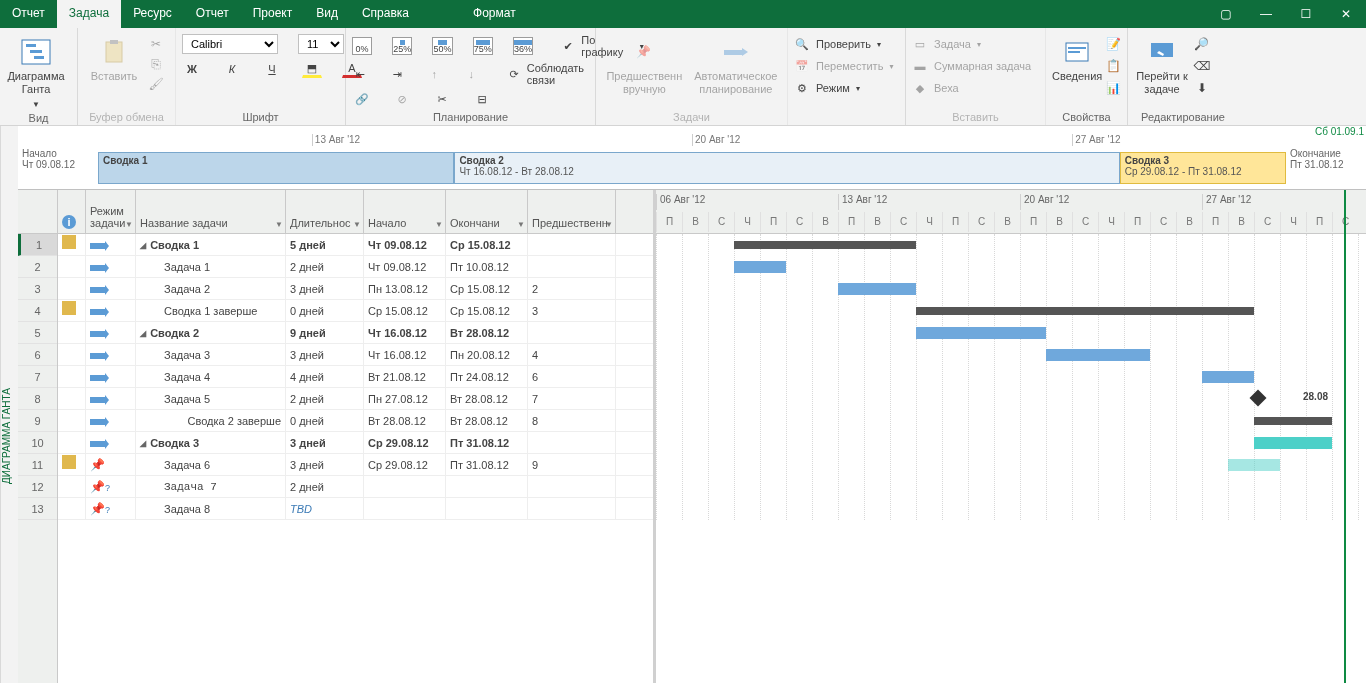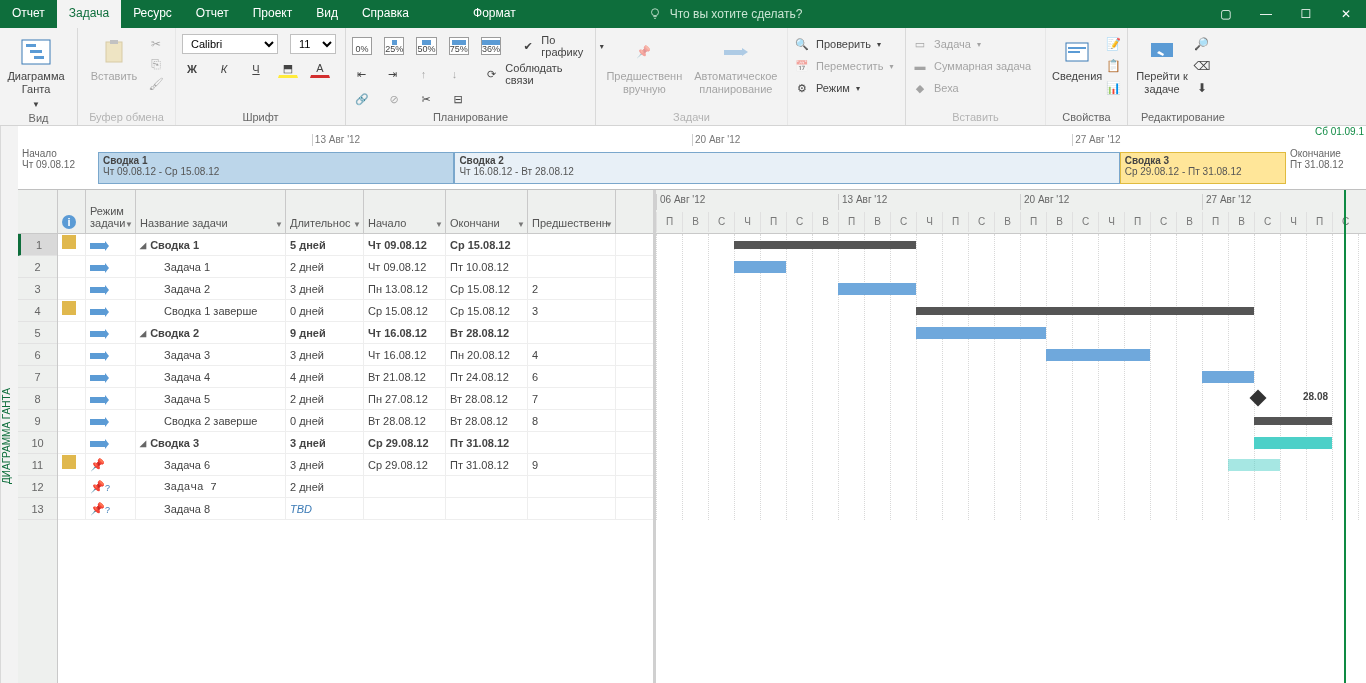--- a/index.html
+++ b/index.html
@@ -19,21 +19,21 @@
 
 .ribbon { background: #f3f3f3; height: 98px; border-bottom: 1px solid #d4d4d4; display: flex; }
 .group { border-right: 1px solid #d9d9d9; padding: 4px 6px 2px 6px; display: flex; flex-direction: column; }
 .group-body { flex: 1; display: flex; align-items: flex-start; gap: 4px; }
 .group-label { text-align: center; font-size: 11px; color: #666; padding-top: 1px; }
 .big-btn { display: flex; flex-direction: column; align-items: center; width: 60px; padding-top: 4px; gap: 2px; }
 .big-btn span { text-align: center; font-size: 11px; line-height: 13px; }
 .ico { width: 32px; height: 32px; display: flex; align-items: center; justify-content: center; }
 .sm-ico { width: 16px; height: 16px; display:inline-flex; align-items:center; justify-content:center; }
 .col { display: flex; flex-direction: column; gap: 4px; }
-.row { display: flex; align-items: center; gap: 12px; }
+.row { display: flex; align-items: center; gap: 20px; }
 .disabled { opacity: .45; }
 select.fsel, input.fsel { border: 1px solid #c0c0c0; background:#fff; font-size:11px; height:20px; padding:0 4px; }
 .mini-btn { width: 20px; height: 18px; border: 1px solid transparent; display:flex; align-items:center; justify-content:center; font-size:11px; }
 .stack-btn { display: flex; align-items: center; gap: 6px; font-size: 11px; color:#444; }
 .pct-box { width:22px; height:18px; border:1px solid #9c9c9c; background:#fff; font-size:9px; display:flex; flex-direction:column; align-items:center; justify-content:center; line-height:8px; }
 .pct-top { width:100%; height:5px; background:#5b9bd5; }
 
 
 .main { position: relative; height: calc(683px - 126px); display:flex; }
 .vlabel { width:18px; background:#f3f3f3; border-right:1px solid #d9d9d9; writing-mode: vertical-rl; transform: rotate(180deg); text-align:center; font-size:10px; color:#0e6e3c; padding:4px 0; }
@@ -102,27 +102,20 @@
   <div class="menu-tabs">
     <div class="menu-tab">Отчет</div>
     <div class="menu-tab active">Задача</div>
     <div class="menu-tab">Ресурс</div>
     <div class="menu-tab">Отчет</div>
     <div class="menu-tab">Проект</div>
     <div class="menu-tab">Вид</div>
     <div class="menu-tab">Справка</div>
     <div class="menu-tab format">Формат</div>
   </div>
-  <div class="tell-me">
-    <svg viewBox="0 0 16 16" fill="none" stroke="#c9e5d3" stroke-width="1">
-        <circle cx="8" cy="6" r="4"></circle>
-        <path d="M6 11h4M7 13h2"></path>
-      </svg>
-    <span>Что вы хотите сделать?</span>
-  </div>
   <div class="win-controls">
     <div class="win-btn">▢</div>
     <div class="win-btn">—</div>
     <div class="win-btn">☐</div>
     <div class="win-btn">✕</div>
   </div>
 </div>
 
 <div class="ribbon">
   <div class="group" style="width:78px">
@@ -344,21 +337,20 @@
       <div class="ts-start">
         <div>Начало</div>
           <div>Чт 09.08.12</div>
       </div>
       <div class="ts-track" id="ts-track">
           <div class="ts-tick" style="left: 18%;">13 Авг '12</div>
           <div class="ts-tick" style="left: 50%;">20 Авг '12</div>
           <div class="ts-tick" style="left: 82%;">27 Авг '12</div>
           <div class="ts-bar b1" style="left: 0%; width: 30%;">
             <div class="t1">Сводка 1</div>
-            <div class="t2">Чт 09.08.12 - Ср 15.08.12</div>
           </div>
           <div class="ts-bar b2" style="left: 30%; width: 56%;">
             <div class="t1">Сводка 2</div>
             <div class="t2">Чт 16.08.12 - Вт 28.08.12</div>
           </div>
           <div class="ts-bar b3" style="left: 86%; width: 14%;">
             <div class="t1">Сводка 3</div>
             <div class="t2">Ср 29.08.12 - Пт 31.08.12</div>
           </div>
         </div>
@@ -488,21 +480,21 @@
                 <div class="gc" style="width: 50px;"><span class="mode-ico mode-auto"></span></div>
                 <div class="gc indent1" style="width: 150px;">Задача 5</div>
                 <div class="gc" style="width: 78px;">2 дней</div>
                 <div class="gc" style="width: 82px;">Пн 27.08.12</div>
                 <div class="gc" style="width: 82px;">Вт 28.08.12</div>
                 <div class="gc" style="width: 88px;">7</div>
               </div>
               <div class="gr">
                 <div class="gc" style="width: 28px;"></div>
                 <div class="gc" style="width: 50px;"><span class="mode-ico mode-auto"></span></div>
-                <div class="gc indent1" style="width: 150px;">Сводка 2 заверше</div>
+                <div class="gc indent1" style="width: 150px; text-align: right;">Сводка 2 заверше</div>
                 <div class="gc" style="width: 78px;">0 дней</div>
                 <div class="gc" style="width: 82px;">Вт 28.08.12</div>
                 <div class="gc" style="width: 82px;">Вт 28.08.12</div>
                 <div class="gc" style="width: 88px;">8</div>
               </div>
               <div class="gr bold">
                 <div class="gc" style="width: 28px;"></div>
                 <div class="gc" style="width: 50px;"><span class="mode-ico mode-auto"></span></div>
                 <div class="gc" style="width: 150px;"><span class="tri"></span>Сводка 3</div>
                 <div class="gc" style="width: 78px;">3 дней</div>

